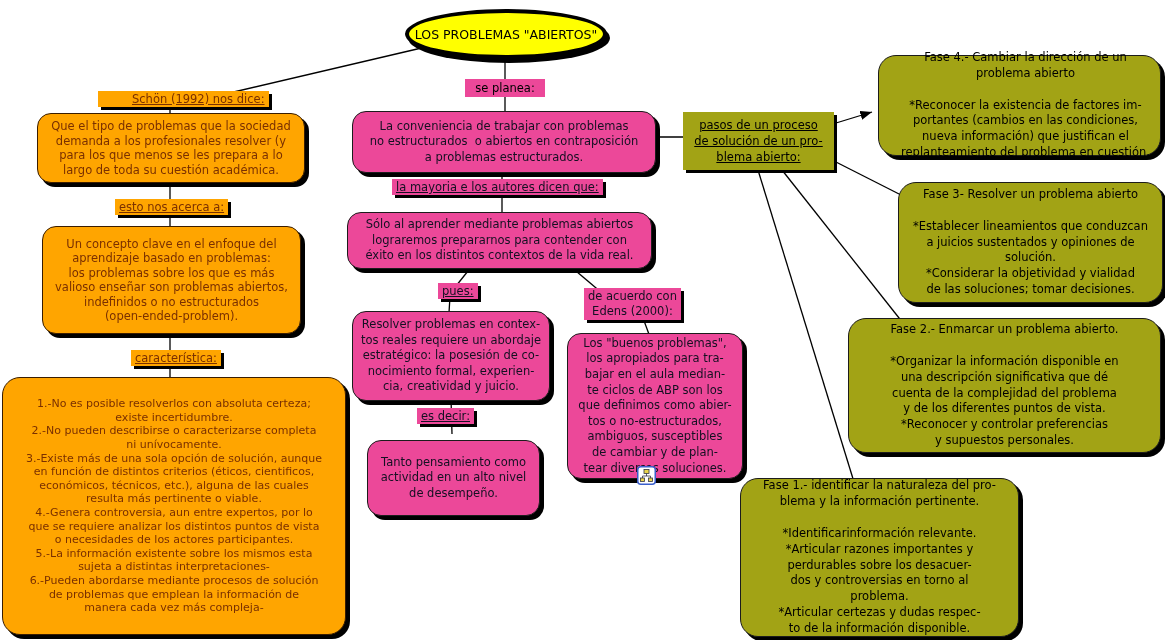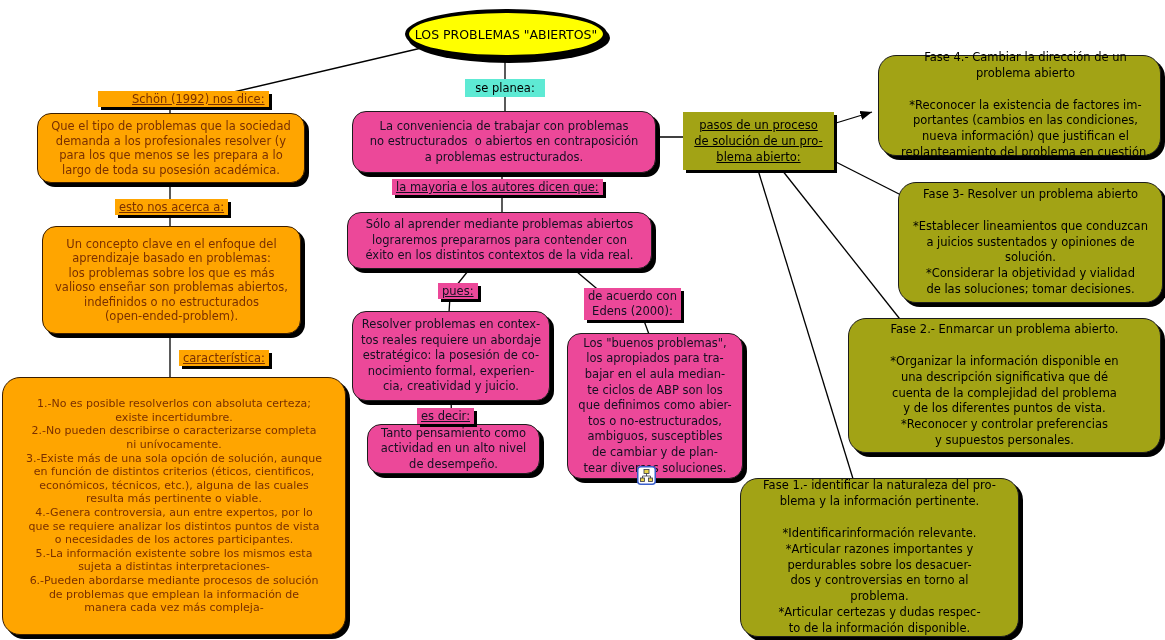--- a/index.html
+++ b/index.html
@@ -12,21 +12,21 @@
         text-align:center;white-space:pre;}
   .box{border:1px solid #1c1c1c;box-shadow:4px 4px 0 #000;}
   .rounded{border-radius:14px;}
   .rounded-lg{border-radius:18px;}
   .label{padding:1px 4px;box-shadow:3px 3px 0 #000;text-decoration:underline;font-size:11.5px;z-index:3;}
   .label.no-underline{text-decoration:none;}
   .orange{background:#FFA500;color:#7a3000;}
   .orange.box{border-color:#3a1d00;}
   .purple{background:#ec4899;color:#141022;}
   .olive{background:#A2A315;color:#000;}
-  .plain{background:#5eead4;color:#000;box-shadow:none;text-decoration:none;border:none;}
+  .plain{background:#ec4899;color:#000;box-shadow:none;text-decoration:none;border:none;}
   .root{
     background:#FFFF00;border:4px solid #000;border-radius:50%;
     box-shadow:3px 4px 0 #000;color:#000;font-size:12.5px;z-index:2;
   }
   .fs-orange{font-size:11.5px;line-height:14.5px;}
   .fs-list{font-size:11px;line-height:13.6px;}
   .fs-mid{font-size:11.5px;line-height:15.6px;}
   .fs-fase{font-size:11.5px;line-height:15.9px;}
   .resource-icon{position:absolute;z-index:4;cursor:pointer;}
 </style>
@@ -74,21 +74,21 @@
   <div class="node label purple" style="left:438px;top:283px;">pues:</div>
 
   <div class="node box rounded purple fs-mid" style="left:352px;top:311px;width:198px;height:90px;">Resolver problemas en contex-
 tos reales requiere un abordaje
 estratégico: la posesión de co-
 nocimiento formal, experien-
 cia, creatividad y juicio.</div>
 
   <div class="node label purple" style="left:417px;top:408px;">es decir:</div>
 
-  <div class="node box rounded purple fs-mid" style="left:367px;top:424px;width:173px;height:50px;">Tanto pensamiento como
+  <div class="node box rounded purple fs-mid" style="left:367px;top:440px;width:173px;height:76px;">Tanto pensamiento como
 actividad en un alto nivel
 de desempeño.</div>
 
   <div class="node label purple no-underline" style="left:584px;top:288px;line-height:15px;">de acuerdo con
 Edens (2000):</div>
 
   <div class="node box rounded purple fs-mid" style="left:567px;top:333px;width:176px;height:146px;">Los "buenos problemas",
 los apropiados para tra-
 bajar en el aula median-
 te ciclos de ABP son los
@@ -106,32 +106,32 @@
       <rect x="3.5" y="12" width="4" height="3.5" fill="#E8D44D" stroke="#333344" stroke-width="0.8"></rect>
       <rect x="11.5" y="12" width="4" height="3.5" fill="#E8D44D" stroke="#333344" stroke-width="0.8"></rect>
     </svg>
   </div>
 
   <div class="node label orange" style="left:98px;top:91px;padding-left:34px;">Schön (1992) nos dice:</div>
 
   <div class="node box rounded orange fs-orange" style="left:37px;top:113px;width:268px;height:70px;">Que el tipo de problemas que la sociedad
 demanda a los profesionales resolver (y
 para los que menos se les prepara a lo
-largo de toda su posesión académica.</div>
+largo de toda su cuestión académica.</div>
 
   <div class="node label orange" style="left:115px;top:199px;">esto nos acerca a:</div>
 
   <div class="node box rounded orange fs-orange" style="left:42px;top:226px;width:259px;height:108px;">Un concepto clave en el enfoque del
 aprendizaje basado en problemas:
 los problemas sobre los que es más
 valioso enseñar son problemas abiertos,
 indefinidos o no estructurados
 (open-ended-problem).</div>
 
-  <div class="node label orange" style="left:131px;top:350px;margin-left:48px;">característica:</div>
+  <div class="node label orange" style="left:131px;top:350px;">característica:</div>
 
   <div class="node box rounded-lg orange fs-list" style="left:2px;top:377px;width:344px;height:258px;">1.-No es posible resolverlos con absoluta certeza;
 existe incertidumbre.
 2.-No pueden describirse o caracterizarse completa
 ni unívocamente.
 3.-Existe más de una sola opción de solución, aunque
 en función de distintos criterios (éticos, cientificos,
 económicos, técnicos, etc.), alguna de las cuales
 resulta más pertinente o viable.
 4.-Genera controversia, aun entre expertos, por lo

